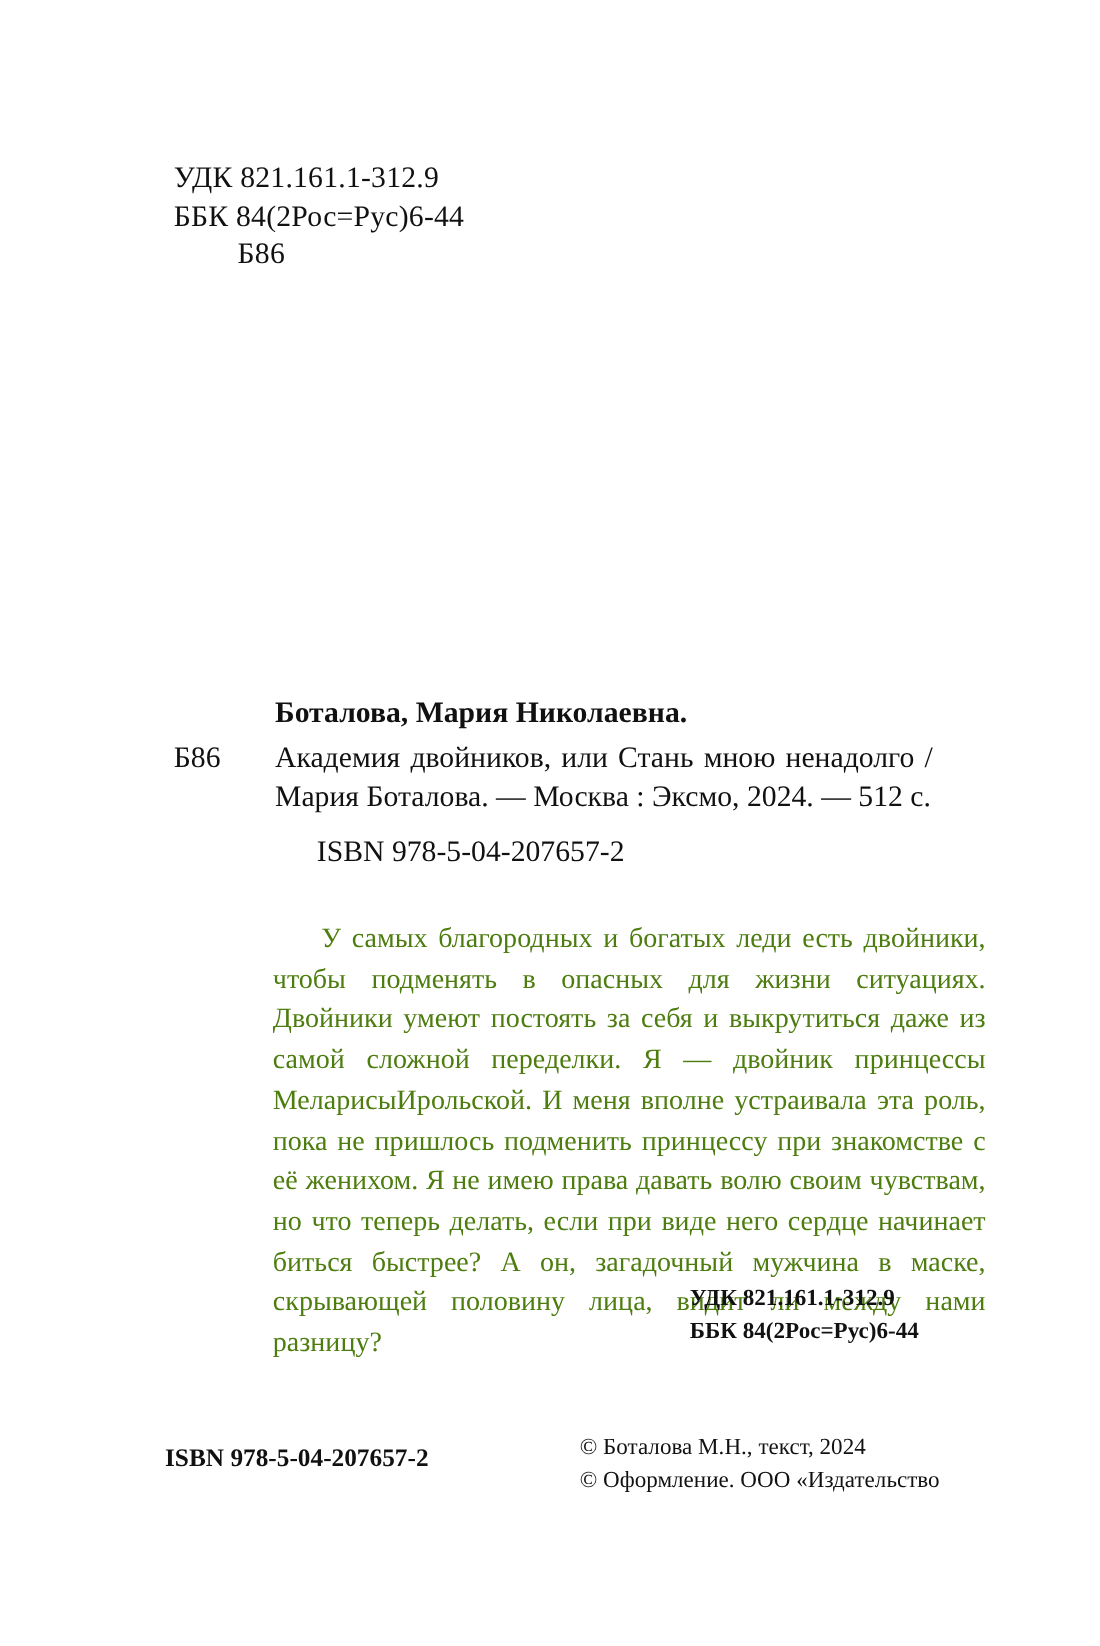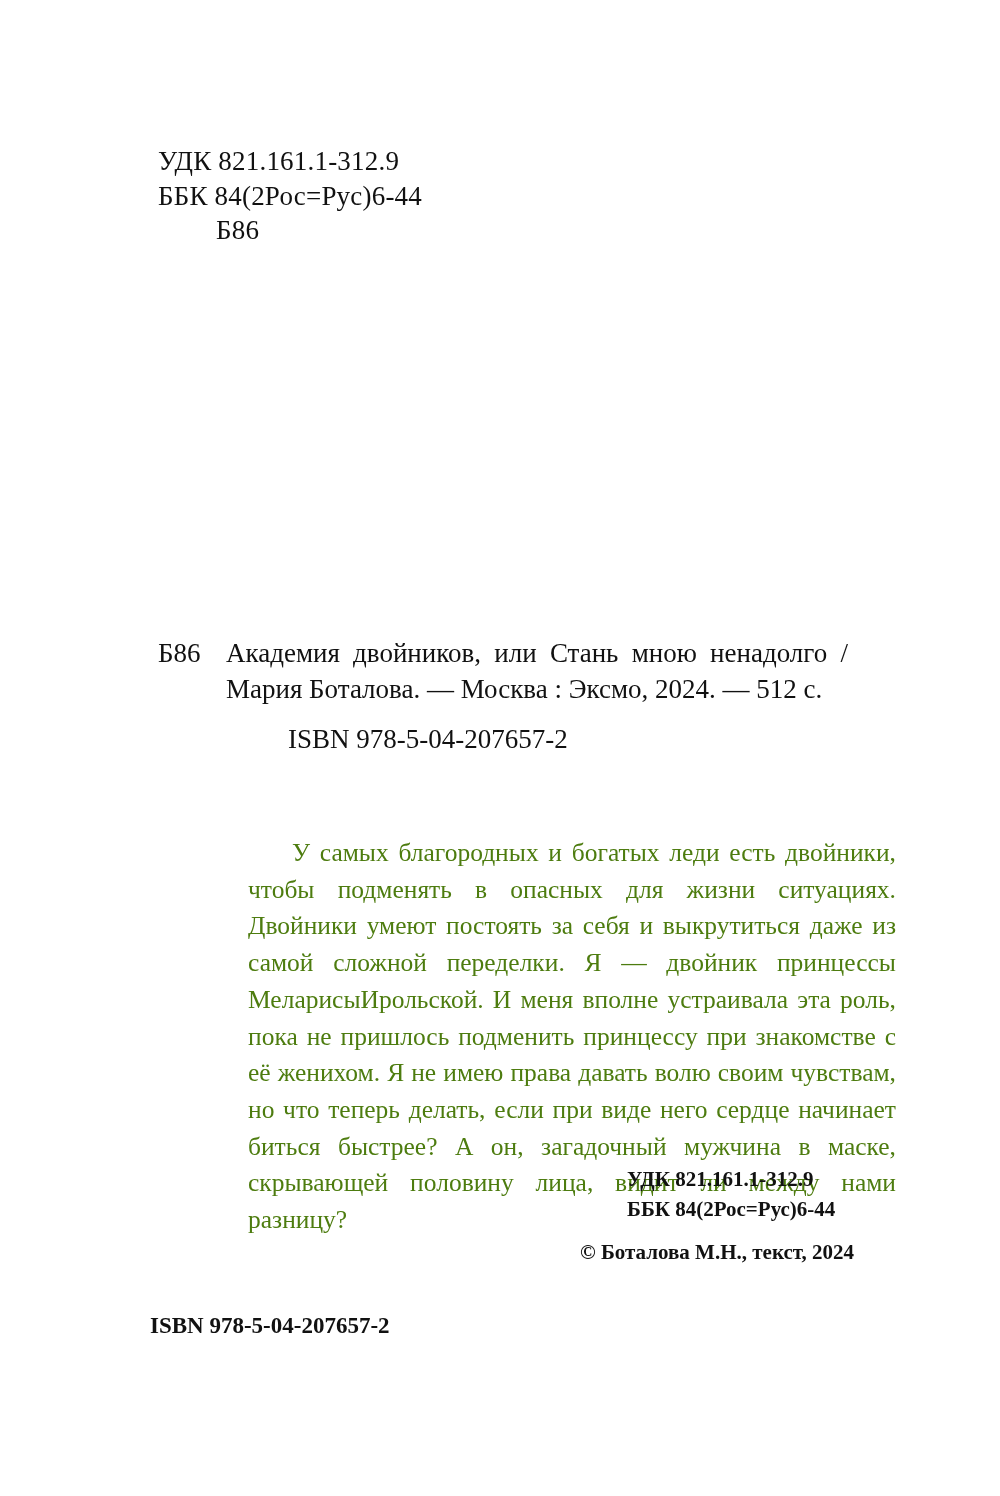--- a/index.html
+++ b/index.html
@@ -54,21 +54,21 @@
     position: relative;
     margin-top: 6px;
   }
   .record-sig {
     position: absolute;
     left: 0;
     top: 2px;
     font-size: 27px;
   }
   .record-title {
-    margin-left: 68px;
+    margin-left: 92px;
     font-size: 27px;
     line-height: 1.33;
     text-align: justify;
     text-align-last: left;
   }
 
   .isbn-main {
     margin-top: 16px;
     margin-left: 130px;
     font-size: 27px;
@@ -95,26 +95,25 @@
     font-weight: bold;
     font-size: 21px;
     line-height: 1.42;
     white-space: nowrap;
   }
 
   
   .copyright {
     position: absolute;
     left: 527px;
-    top: 1237px;
-    font-weight: bold;
+    top: 1300px;
+    font-weight: normal;
     font-size: 21px;
     line-height: 1.45;
     width: 380px;
-    text-align: center;
   }
   .copyright .cr-line {
     white-space: nowrap;
   }
   .copyright .cr-indent {
     padding-left: 20px;
   }
 
   
   .isbn-bottom {
@@ -131,33 +130,35 @@
 
 <div class="page">
 
   <div class="top-class">
     <div class="line">УДК 821.161.1-312.9</div>
     <div class="line">ББК 84(2Рос=Рус)6-44</div>
     <div class="line code-indent">Б86</div>
   </div>
 
   <div class="record">
+    <div class="record-author">Боталова, Мария Николаевна.</div>
     <div class="record-body">
       <div class="record-sig">Б86</div>
       <div class="record-title">Академия двойников, или Стань мною ненадолго / Мария Боталова. — Москва : Эксмо, 2024. — 512 с.</div>
     </div>
     <div class="isbn-main">ISBN 978-5-04-207657-2</div>
   </div>
 
   <div class="annotation">У самых благородных и богатых леди есть двойники, чтобы подменять в опасных для жизни ситуациях. Двойники умеют постоять за себя и выкрутиться даже из самой сложной переделки. Я — двойник принцессы МеларисыИрольской. И меня вполне устраивала эта роль, пока не пришлось подменить принцессу при знакомстве с её женихом. Я не имею права давать волю своим чувствам, но что теперь делать, если при виде него сердце начинает биться быстрее? А он, загадочный мужчина в маске, скрывающей половину лица, видит ли между нами разницу?</div>
 
   <div class="bottom-class">
     <div>УДК 821.161.1-312.9</div>
     <div>ББК 84(2Рос=Рус)6-44</div>
   </div>
 
   <div class="copyright">
     <div class="cr-line">© Боталова М.Н., текст, 2024</div>
+    <div class="cr-line">© Оформление. ООО «Издательство</div>
   </div>
 
   <div class="isbn-bottom">ISBN 978-5-04-207657-2</div>
 
 </div>
 
 </body></html>

